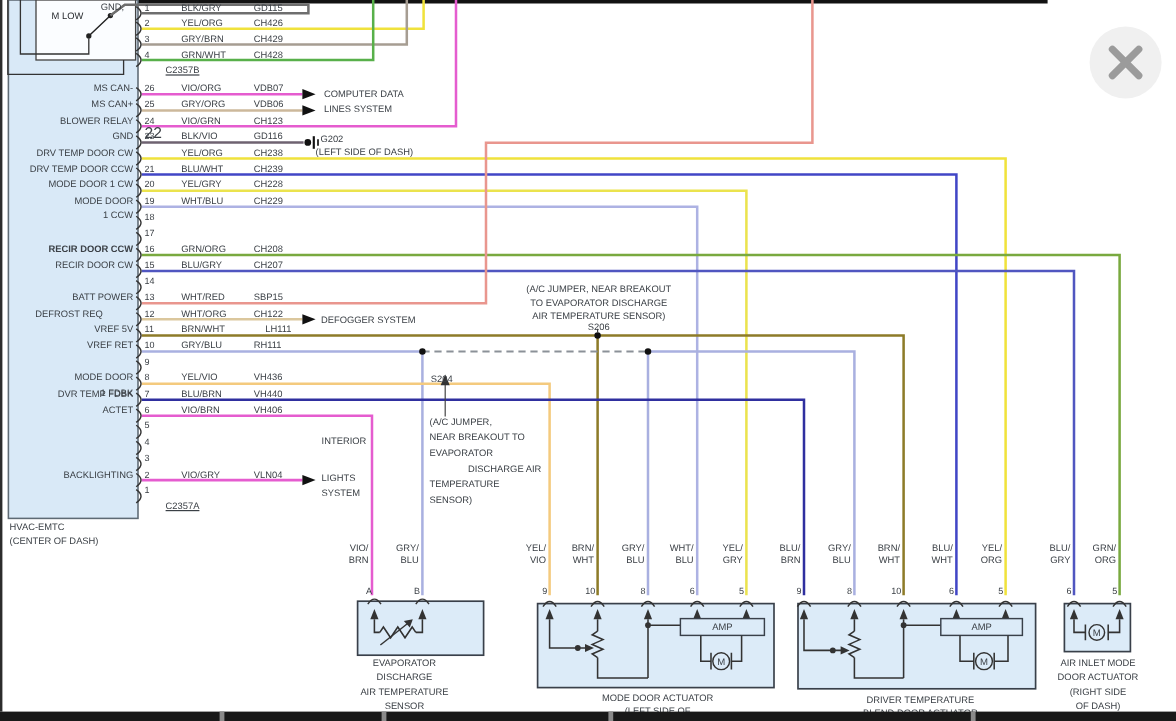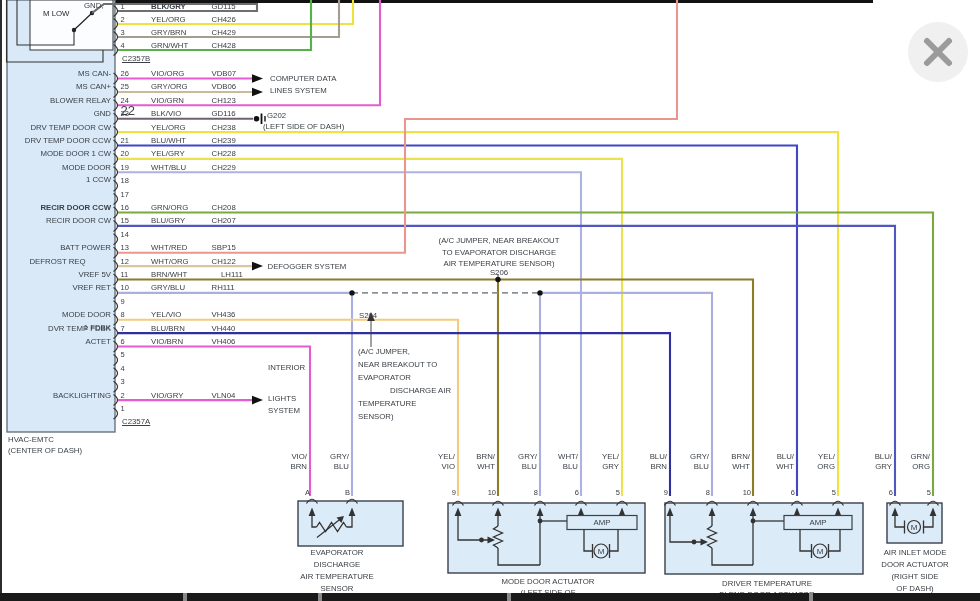--- a/index.html
+++ b/index.html
@@ -1,20 +1,20 @@
 <!DOCTYPE html>
 <html><head>
 <meta charset="utf-8">
 <style>
   html,body{margin:0;padding:0;background:#fff;}
   #stage{position:relative;width:980px;height:601px;background:#ffffff;overflow:hidden;
          font-family:"Liberation Sans",sans-serif;}
   .t{position:absolute;font-size:7.8px;line-height:9px;color:#3b4046;white-space:nowrap;}
   .ctr{text-align:center;}
-  .ul{text-decoration:underline;}
+  .ul{text-decoration:underline;margin-left:16px;}
   #wires{position:absolute;left:0;top:0;z-index:1;}
   #labels{position:absolute;left:0;top:0;width:980px;height:601px;z-index:2;}
   #close-btn{position:absolute;left:908px;top:22px;width:60px;height:60px;border-radius:50%;
              background:#f0f0f0;z-index:4;cursor:pointer;}
   #bottombar{position:absolute;left:0;top:593px;width:980px;height:8px;background:#191919;z-index:3;}
   .bardiv{position:absolute;top:0;width:3.5px;height:8px;background:#8a8a8a;}
   #leftedge{position:absolute;left:0;top:0;width:2px;height:593px;background:#2c2c2c;z-index:3;}
 </style>
 </head>
 <body>
@@ -198,21 +198,21 @@
     <div class="t" style="left:358px;top:373px;">EVAPORATOR</div>
     <div class="t" style="left:358px;top:386px;padding-left:32px;">DISCHARGE AIR</div>
     <div class="t" style="left:358px;top:399px;">TEMPERATURE</div>
     <div class="t" style="left:358px;top:412px;">SENSOR)</div>
     <div class="t ctr" style="left:567px;top:517.5px;width:70px;">AMP</div>
     <div class="t ctr" style="left:784px;top:517.5px;width:68px;">AMP</div>
     <div class="t ctr" style="left:595px;top:546.5px;width:12px;font-size:8px;">M</div>
     <div class="t ctr" style="left:814px;top:546.5px;width:12px;font-size:8px;">M</div>
     <div class="t ctr" style="left:908px;top:522.5px;width:12px;font-size:8px;">M</div>
   <div class="t" style="left: 120.5px; top: 1.5px; font-size: 7.5px;">1</div>
-      <div class="t" style="left: 151px; top: 1.5px; font-weight: bold;">BLK/GRY</div>
+      <div class="t" style="left: 151px; top: 1.5px;">BLK/GRY</div>
       <div class="t" style="left: 211.5px; top: 1.5px;">GD115</div>
       <div class="t" style="left: 120.5px; top: 14.5px; font-size: 7.5px;">2</div>
       <div class="t" style="left: 151px; top: 14.5px;">YEL/ORG</div>
       <div class="t" style="left: 211.5px; top: 14.5px;">CH426</div>
       <div class="t" style="left: 120.5px; top: 27.5px; font-size: 7.5px;">3</div>
       <div class="t" style="left: 151px; top: 27.5px;">GRY/BRN</div>
       <div class="t" style="left: 211.5px; top: 27.5px;">CH429</div>
       <div class="t" style="left: 120.5px; top: 40.5px; font-size: 7.5px;">4</div>
       <div class="t" style="left: 151px; top: 40.5px;">GRN/WHT</div>
       <div class="t" style="left: 211.5px; top: 40.5px;">CH428</div>

